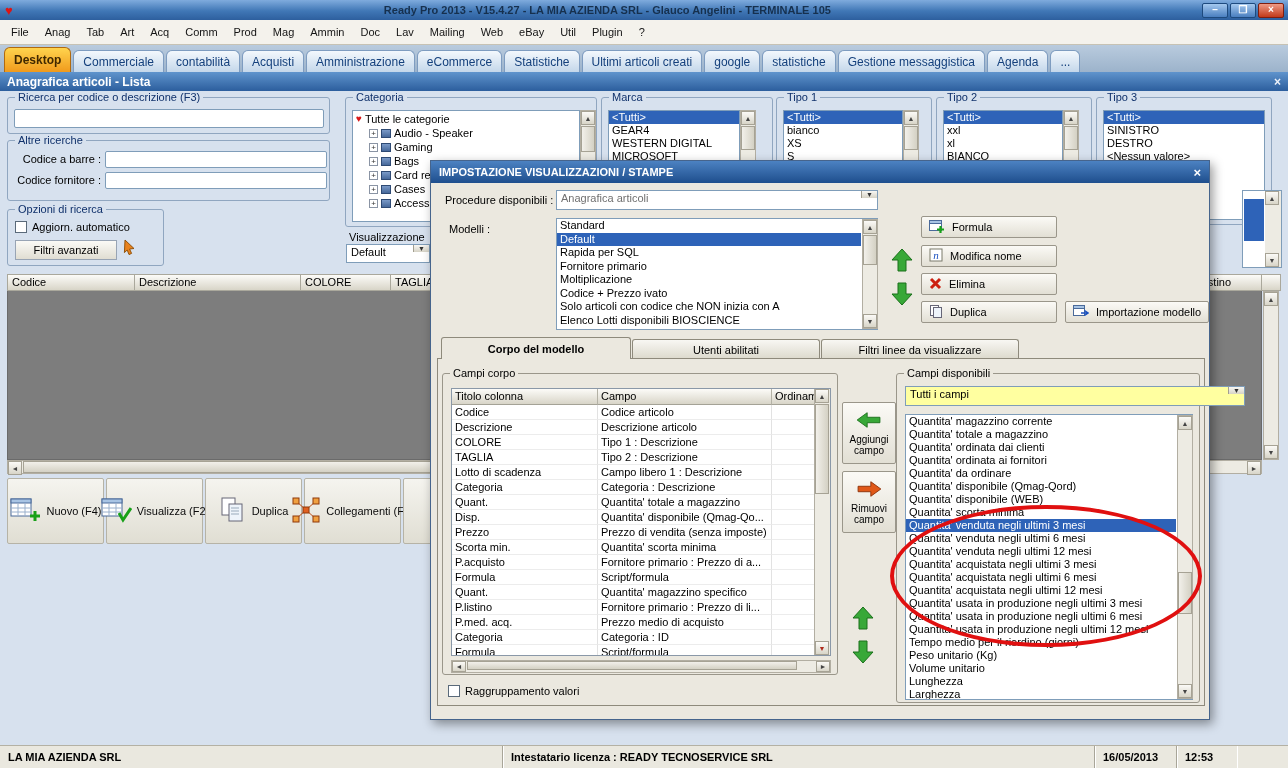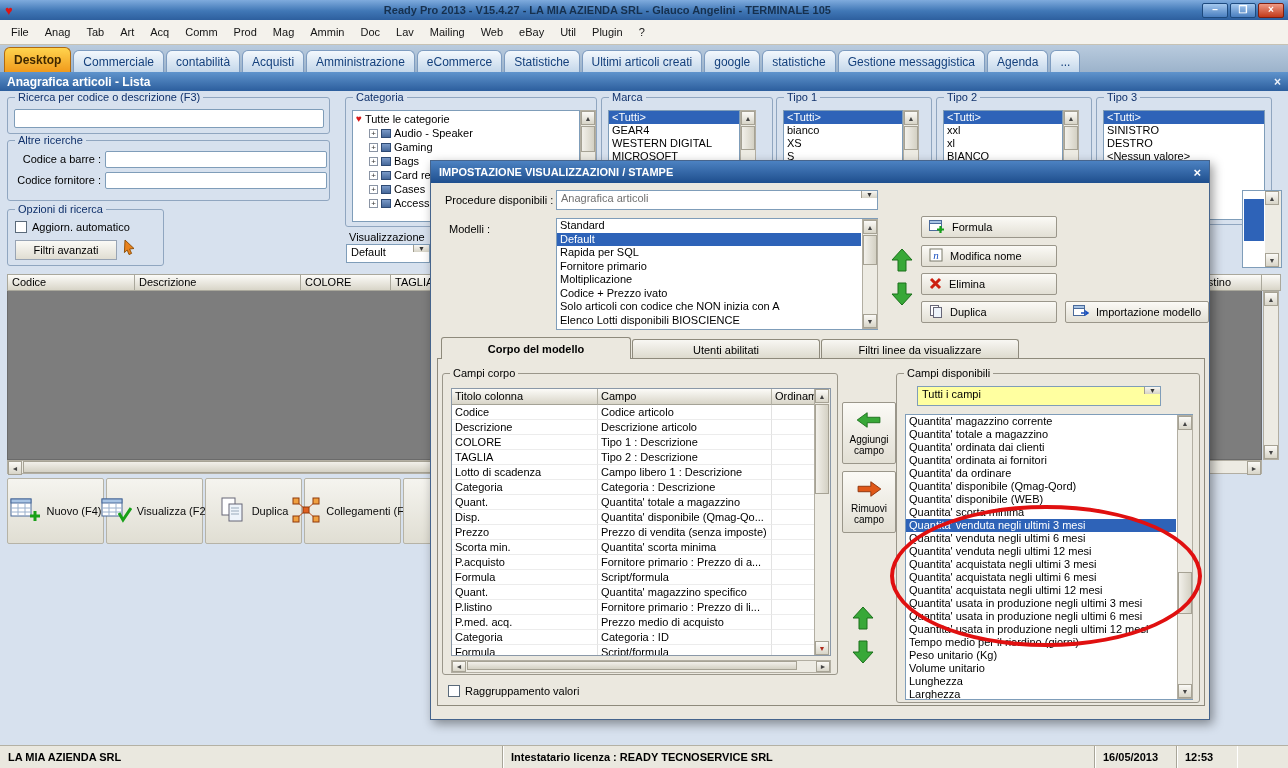--- a/index.html
+++ b/index.html
@@ -687,21 +687,21 @@
           </svg>
       </button>
       <button class="arrowbtn" style="left:412px;top:278px;width:26px;height:30px">
         <svg width="24" height="26" viewBox="0 0 24 26">
             <path d="M12 24 L2 13 h6 V2 h8 v11 h6 Z" fill="#38a838" stroke="#1a701a"></path>
           </svg>
       </button>
 
       <div class="grp mgrp" style="left:458px;top:14px;width:304px;height:330px">
         <span class="glabel">Campi disponibili</span>
-        <div class="combo ycombo" style="left:20px;top:12px;width:244px;height:20px">
+        <div class="combo ycombo" style="left:8px;top:12px;width:340px;height:20px">
           <span class="cval">Tutti i campi</span>
           <span class="carrow">▼</span>
         </div>
         <div class="mlist" style="left:8px;top:40px;width:288px;height:286px;padding-right:16px">
 
         <div class="drow">Quantita' magazzino corrente</div>
             <div class="drow">Quantita' totale a magazzino</div>
             <div class="drow">Quantita' ordinata dai clienti</div>
             <div class="drow">Quantita' ordinata ai fornitori</div>
             <div class="drow">Quantita' da ordinare</div>

